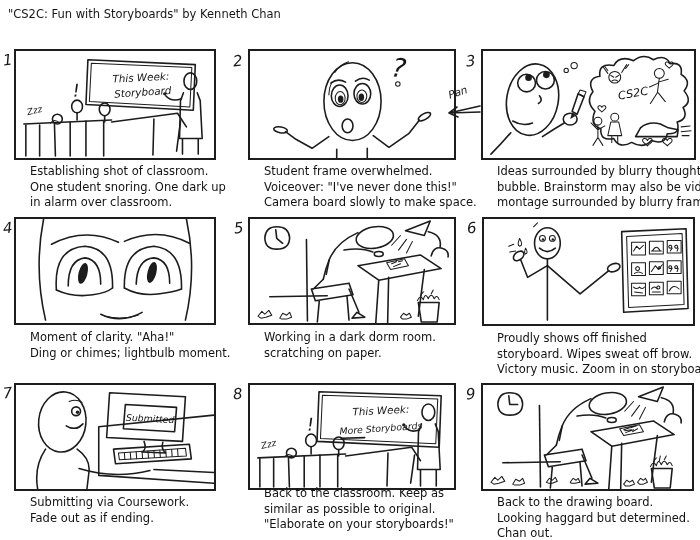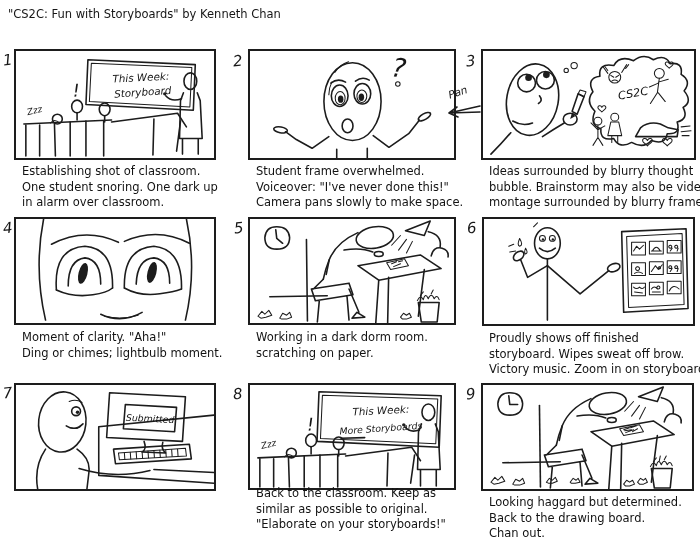--- a/index.html
+++ b/index.html
@@ -1,21 +1,21 @@
 <!DOCTYPE html>
 <html><head>
 <meta charset="utf-8">
 <style>
   html,body{margin:0;padding:0;background:#ffffff;}
   body{width:700px;height:540px;font-family:"DejaVu Sans",sans-serif;}
   .page{position:relative;width:700px;height:540px;background:#ffffff;overflow:hidden;}
   .title{position:absolute;left:8px;top:7px;font-size:11.5px;color:#161616;letter-spacing:0px;}
   .pnum{position:absolute;font-size:15px;font-style:italic;color:#181818;transform:rotate(-6deg);}
   svg.frame{position:absolute;background:#ffffff;border:2px solid #1d1d1d;box-sizing:border-box;}
-  .caption{position:absolute;font-size:11.5px;line-height:15.5px;color:#131313;white-space:nowrap;}
+  .caption{position:absolute;font-size:11.5px;line-height:15.5px;color:#131313;white-space:nowrap;margin-left:8px;}
   .pan-label{position:absolute;font-size:10.5px;font-style:italic;color:#181818;transform:rotate(-18deg);}
   svg .s{fill:none;stroke:#1c1c1c;stroke-width:1.6;stroke-linecap:round;stroke-linejoin:round;}
   svg .st{fill:none;stroke:#1c1c1c;stroke-width:1.05;stroke-linecap:round;stroke-linejoin:round;}
   svg .sf{fill:#1c1c1c;stroke:none;}
   svg text{fill:#161616;font-family:"DejaVu Sans",sans-serif;font-style:italic;}
 </style>
 </head>
 <body>
 
 <div class="page">
@@ -79,21 +79,21 @@
       <path class="s" d="M88,101 L88,110 M119,100 L119,110"></path>
     </g>
     <g>
       <text x="144" y="27" font-size="27" transform="rotate(8 152 16)">?</text>
       <circle class="st" cx="150" cy="34" r="2.3"></circle>
     </g>
   </svg>
   <div class="caption" style="left:256px;top:164px">
     <div>Student frame overwhelmed.</div>
     <div>Voiceover: "I've never done this!"</div>
-    <div>Camera pans slowly to make space.</div>
+    <div>Camera board slowly to make space.</div>
   </div>
 
   <div class="pan-label" style="left:448px;top:86px">Pan</div>
   <svg style="position:absolute;left:444px;top:100px;width:38px;height:24px" viewBox="0 0 38 24">
     <path class="s" d="M36,6 L5,13 M36,12 L5,13 M13,7 L5,13 L14,17"></path>
   </svg>
 
   <div class="pnum" style="left:466px;top:52px">3</div>
   <svg class="frame" style="left:481px;top:49px;width:215px;height:111px" viewBox="0 0 213 110" preserveAspectRatio="none">
     <g>
@@ -275,20 +275,24 @@
       <path class="s" d="M111,20 L163,23 L161,48 L109,45 Z"></path>
       <text x="136" y="38" font-size="9.5" text-anchor="middle" transform="rotate(3 136 38)">Submitted</text>
       <path class="s" d="M130,58 Q133,66 128,69 L152,70 Q147,66 149,59"></path>
     </g>
     <g>
       <path class="s" d="M99,66 L176,61 L178,76 L101,81 Z"></path>
       <path class="st" d="M104,70 L172,65 L173,73 L105,77 Z"></path>
       <path class="st" d="M110,69.6 l0.5,7 M116,69.2 l0.5,7 M122,68.8 l0.5,7 M128,68.4 l0.5,7 M134,68 l0.5,7 M140,67.6 l0.5,7 M146,67.2 l0.5,7 M152,66.8 l0.5,7 M158,66.4 l0.5,7 M164,66 l0.5,7"></path>
     </g>
   </svg>
+  <div class="caption" style="left:22px;top:495px">
+    <div>Submitting via Coursework.</div>
+    <div>Fade out as if ending.</div>
+  </div>
 
   <div class="pnum" style="left:233px;top:385px">8</div>
   <svg class="frame" style="left:248px;top:383px;width:208px;height:107px" viewBox="0 0 207 106" preserveAspectRatio="none">
     <g>
       <path class="s" d="M70,7 L194,11 L192,64 L68,58 Z"></path>
       <path class="st" d="M73.5,10.5 L190.5,14.5 L188.5,60.5 L71.5,55 Z"></path>
       <text x="133" y="30" font-size="10.5" text-anchor="middle" transform="rotate(-3 133 30)">This Week:</text>
       <text x="133" y="48" font-size="9.5" text-anchor="middle" transform="rotate(-4 133 48)">More Storyboards</text>
       <path class="s" d="M92,52 L116,53" transform="rotate(-4 133 48)"></path>
     </g>
@@ -355,18 +359,18 @@
       <path class="st" d="M88,100 l3,-4 l3,2 l2,-2 l2,4 l-5,1 l-4,0 Z"></path>
       <path class="st" d="M142,102 l3,-4 l3,2 l3,-2 l2,4 l-5,2 l-4,0 Z"></path>
       <path class="st" d="M156,100 l3,-4 l3,2 l2,-2 l2,4 l-4,2 l-4,0 Z"></path>
     </g>
     <g>
       <path class="s" d="M170,86 L191,86 L189,106 L173,106 Z"></path>
       <path class="st" d="M169,84 q3,-7 6,-1 q2,-8 5,-1 q3,-7 6,0 q3,-5 5,1 M172,79 l3,-4 M183,77 l2,-4 M178,78 l1,-5"></path>
     </g>
   </svg>
   <div class="caption" style="left:489px;top:495px">
+    <div>Back to the drawing board.</div>
     <div>Looking haggard but determined.</div>
-    <div>Back to the drawing board.</div>
     <div>Chan out.</div>
   </div>
 
 </div>
 
 </body></html>

